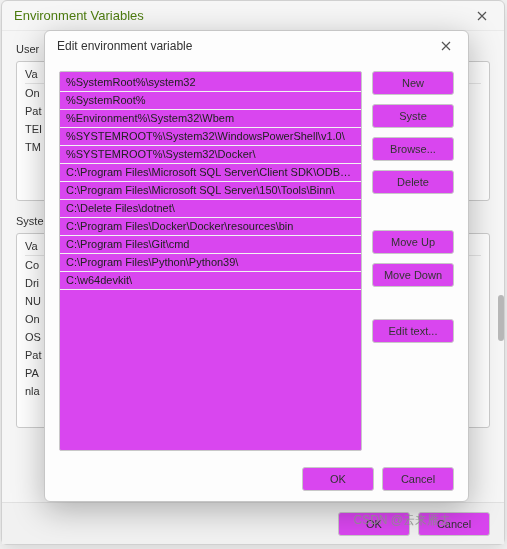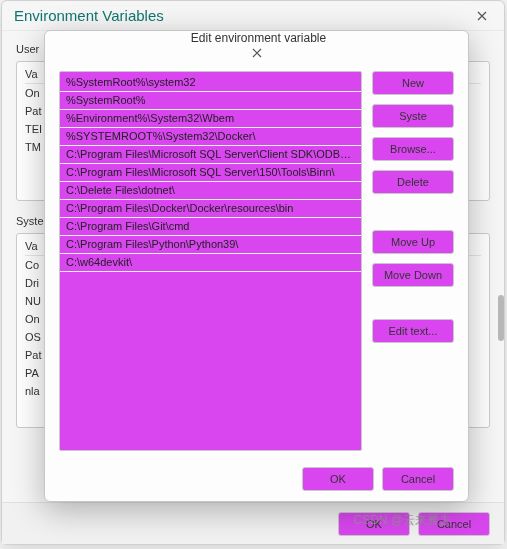--- a/index.html
+++ b/index.html
@@ -7,21 +7,21 @@
     
     .parent-dialog {
       position: absolute; top: 0; left: 1px; width: 504px; height: 545px;
       background: #f6f6f6; border: 1px solid #d0d0d0; border-radius: 6px;
       box-shadow: 0 4px 20px rgba(0,0,0,0.15);
     }
     .parent-titlebar {
       height: 30px; display: flex; align-items: center; justify-content: space-between;
       padding: 0 8px; border-bottom: 1px solid #eaeaea;
     }
-    .parent-title { font-size: 15px; color: #0f766e; padding-left: 4px; }
+    .parent-title { font-size: 13px; color: #4d7c0f; padding-left: 4px; }
     .parent-close { width: 28px; height: 20px; display: flex; align-items: center; justify-content: center; color: #555; }
     .parent-close svg { width: 10px; height: 10px; }
     
     .parent-body { padding: 8px 14px; }
     .fieldset-label { font-size: 11px; color: #333; margin-top: 4px; margin-bottom: 6px; }
     .fieldset-box {
       border: 1px solid #ccc; border-radius: 3px; background: #fff;
       padding: 6px 8px; margin-bottom: 14px;
     }
     .user-box { height: 140px; }
@@ -43,21 +43,20 @@
     
     .child-dialog {
       position: absolute; top: 30px; left: 44px; width: 425px; height: 472px;
       background: #fdfdfd; border: 1px solid #c6c6c6; border-radius: 6px;
       box-shadow: 0 8px 32px rgba(0,0,0,0.28);
       display: flex; flex-direction: column;
     }
     .child-titlebar {
       height: 30px; display: flex; align-items: center; justify-content: space-between;
       padding: 0 8px;
-      flex-direction: column;
     }
     .child-title { font-size: 12px; color: #333; padding-left: 4px; }
     .child-close { width: 28px; height: 22px; display: flex; align-items: center; justify-content: center; color: #555; cursor: pointer; }
     .child-close svg { width: 10px; height: 10px; }
     
     .child-body { flex: 1; display: flex; padding: 10px 14px 6px 14px; gap: 10px; }
     .list-box {
       flex: 1; border: 1px solid #c8c8c8; border-radius: 2px; background: #d946ef;
       padding: 2px 0; overflow: hidden;
     }
@@ -141,20 +140,21 @@
       <svg viewBox="0 0 10 10">
           <path d="M1 1 L9 9 M9 1 L1 9" stroke="#555" stroke-width="1.2" fill="none"></path>
         </svg>
     </div>
   </div>
   <div class="child-body">
     <div class="list-box" id="path-list">
         <div class="list-item">%SystemRoot%\system32</div>
         <div class="list-item">%SystemRoot%</div>
         <div class="list-item">%Environment%\System32\Wbem</div>
+        <div class="list-item">%SYSTEMROOT%\System32\WindowsPowerShell\v1.0\</div>
         <div class="list-item">%SYSTEMROOT%\System32\Docker\</div>
         <div class="list-item">C:\Program Files\Microsoft SQL Server\Client SDK\ODBC\170\Tools...</div>
         <div class="list-item">C:\Program Files\Microsoft SQL Server\150\Tools\Binn\</div>
         <div class="list-item">C:\Delete Files\dotnet\</div>
         <div class="list-item">C:\Program Files\Docker\Docker\resources\bin</div>
         <div class="list-item">C:\Program Files\Git\cmd</div>
         <div class="list-item">C:\Program Files\Python\Python39\</div>
         <div class="list-item">C:\w64devkit\</div>
       </div>
     <div class="side-buttons">

